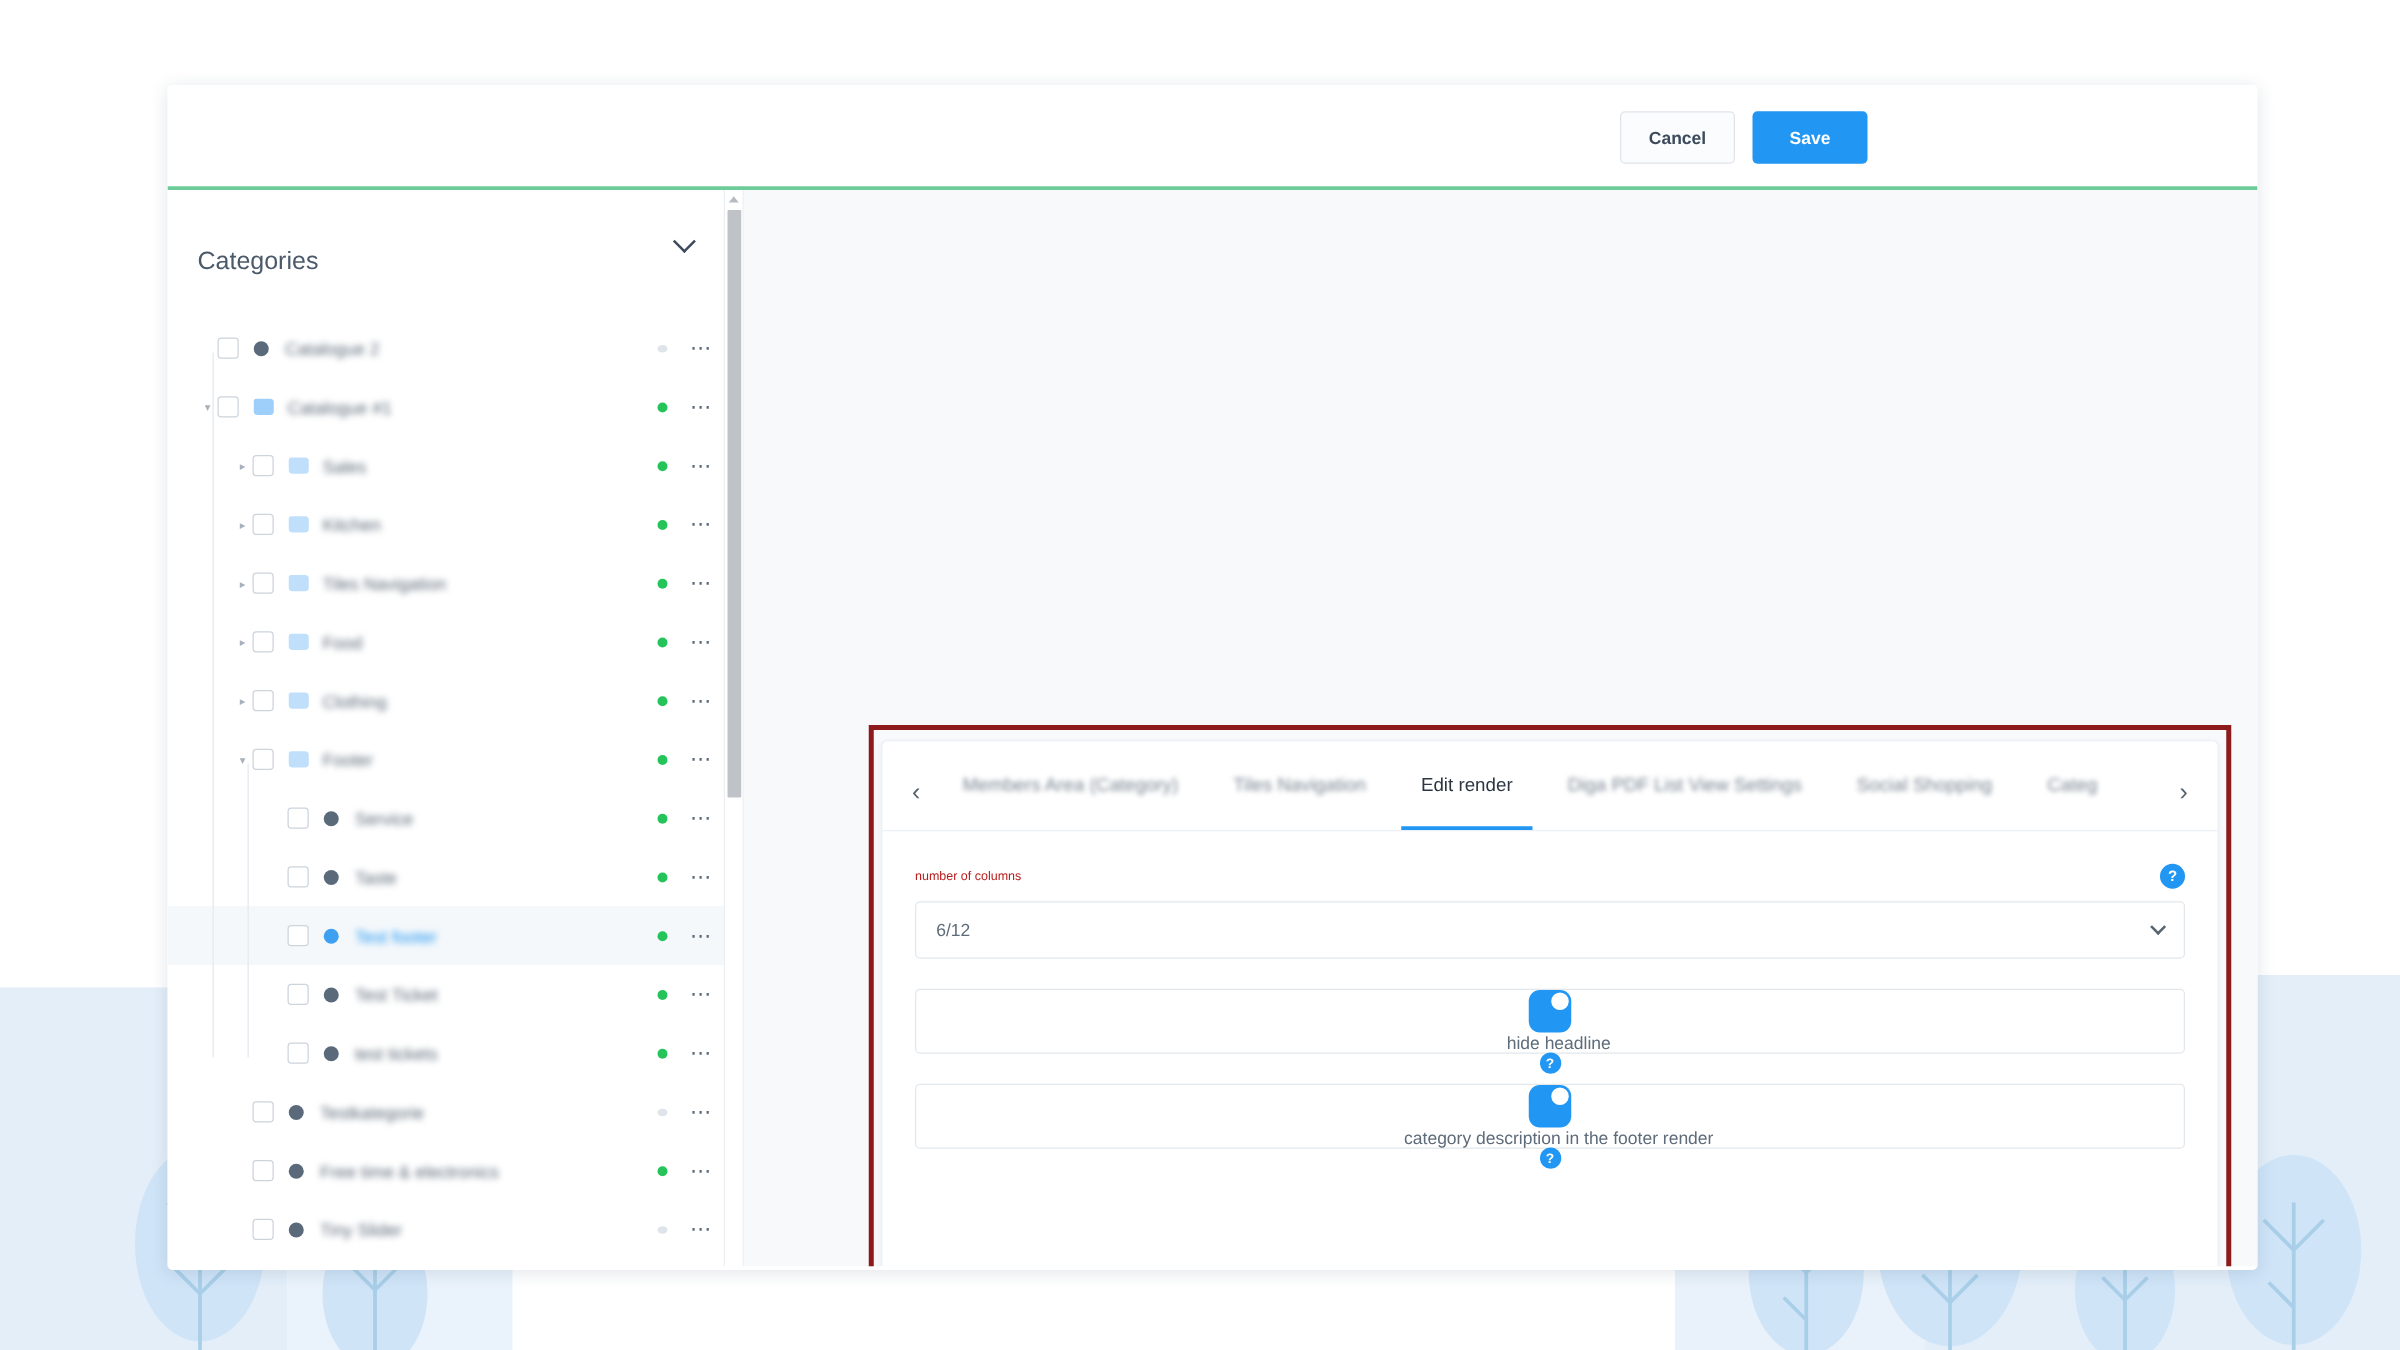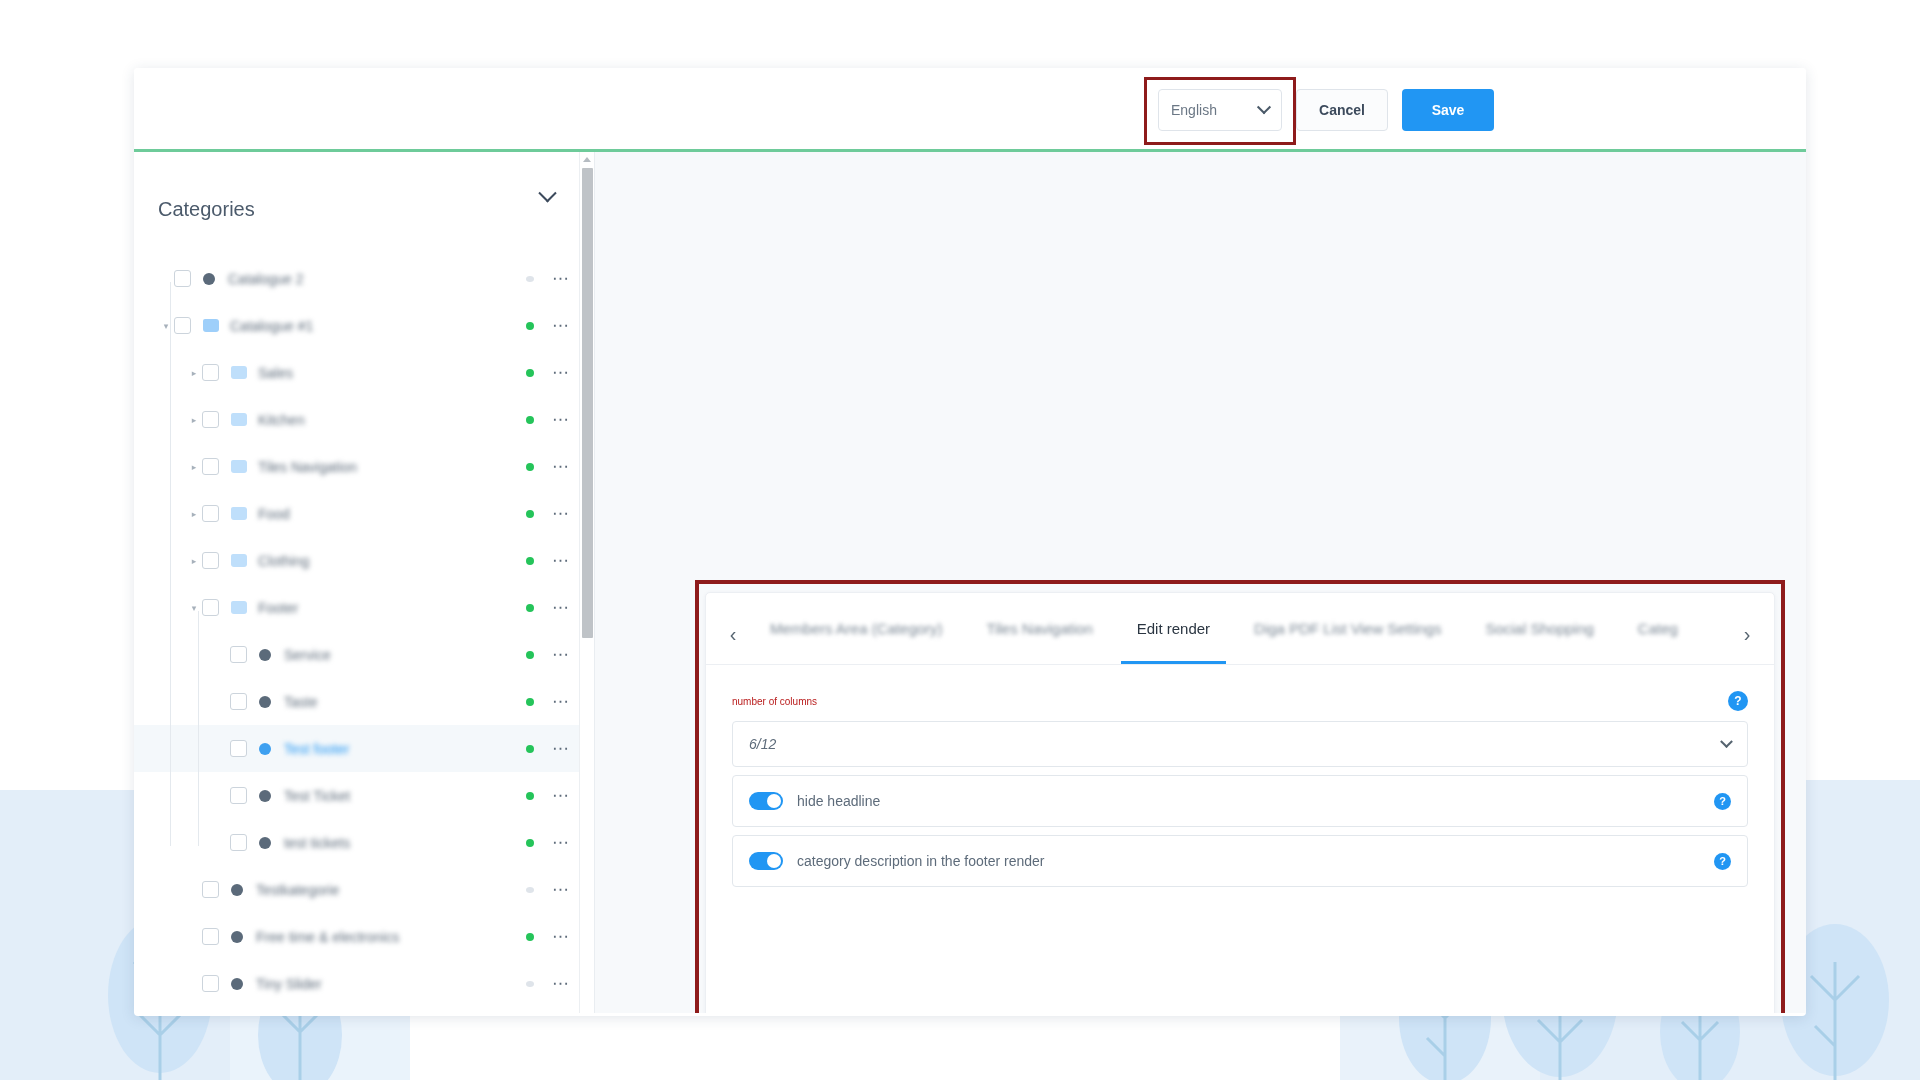--- a/index.html
+++ b/index.html
@@ -240,28 +240,28 @@
     width: 20px; height: 20px; border-radius: 50%;
     background: #2196f3; color: #fff;
     font-size: 12px; font-weight: 700;
     display: flex; align-items: center; justify-content: center;
     cursor: pointer; flex: 0 0 20px;
   }
   .help.sm { width: 17px; height: 17px; font-size: 11px; flex: 0 0 17px; }
   .select-box {
     height: 46px; border: 1px solid #e2e7ec; border-radius: 4px; background: #fff;
     display: flex; align-items: center; justify-content: space-between;
-    padding: 0 16px; font-size: 14px; color: #5d6b7a; cursor: pointer; font-style: italic;
+    padding: 0 16px; font-size: 14px; color: #5d6b7a; cursor: pointer;
   }
   .chev-sm { width: 9px; height: 9px; border-right: 2px solid #55636f; border-bottom: 2px solid #55636f;
              transform: rotate(45deg) translate(-2px,-2px); }
   .toggle-row {
-    margin-top: 8px;
+    margin-top: 24px;
     height: 52px; border: 1px solid #e2e7ec; border-radius: 4px; background: #fff;
-    display: flex; align-items: center; padding: 0 16px;
+    display: flex; align-items: center; padding: 0 16px; flex-direction: column;
   }
   .switch {
     width: 34px; height: 18px; border-radius: 9px; background: #2196f3;
     position: relative; flex: 0 0 34px; cursor: pointer;
   }
   .switch .knob {
     position: absolute; top: 2px; right: 2px; width: 14px; height: 14px;
     border-radius: 50%; background: #fff;
   }
   .toggle-label { margin-left: 14px; font-size: 14px; color: #5d6b7a; flex: 1 1 auto; }
@@ -292,26 +292,20 @@
       <path d="M1835 330 V212 M1835 250 l-24 -24 M1835 250 l24 -24 M1835 296 l-20 -20"></path>
     </g>
   </svg>
 </div>
 
 <div id="window">
 
   <div id="header">
 
     <div id="header-actions">
-      <div class="lang-wrap">
-        <div id="lang-select">
-          <span>English</span>
-          <span class="chev"></span>
-        </div>
-      </div>
       <button id="cancel-btn">Cancel</button>
       <button id="save-btn">Save</button>
     </div>
   </div>
 
   <div id="body-split">
 
     <aside id="sidebar">
       <div id="sidebar-head">
         <span id="sidebar-title">Categories</span>

